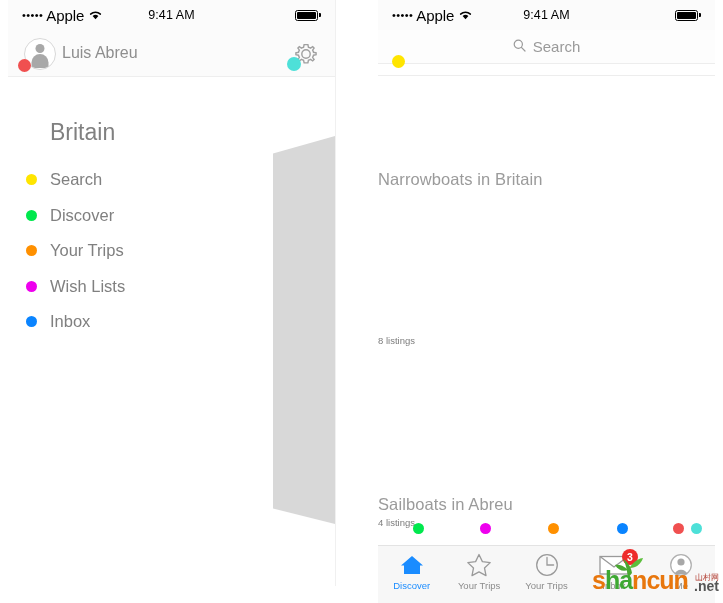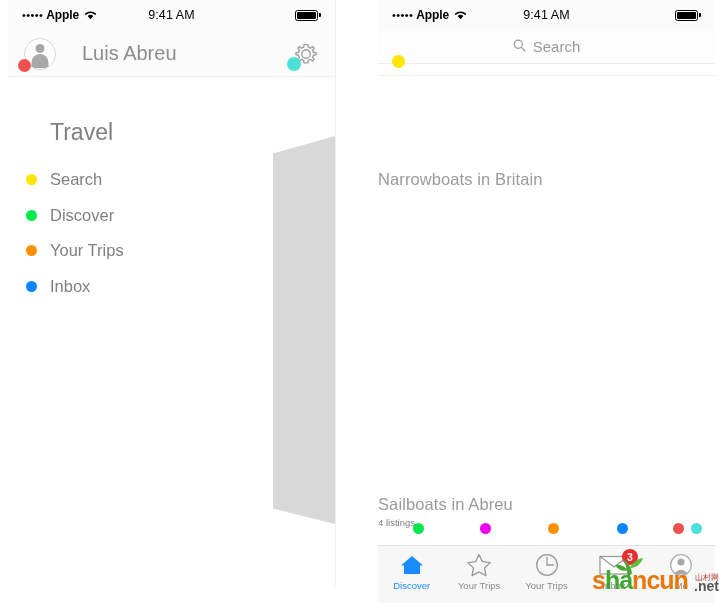--- a/index.html
+++ b/index.html
@@ -49,23 +49,22 @@
     align-items: center;
     margin-left: 14px;
     gap: 3px;
   }
   .sb-dots {
     letter-spacing: 0.4px;
     font-size: 11px;
     line-height: 1;
   }
   .sb-carrier {
-    font-size: 12px;
+    font-size: 15px;
     letter-spacing: -0.1px;
-    font-weight: bold;
   }
   .sb-wifi {
     margin-left: 2px;
     display: inline-flex;
     align-items: center;
   }
   .sb-time {
     position: absolute;
     left: 0;
     right: 0;
@@ -149,22 +148,22 @@
   .marker-dot {
     position: absolute;
     border-radius: 50%;
     z-index: 5;
   }
   .dot-red-avatar {
     width: 13px; height: 13px;
     left: -6px; bottom: -4px;
   }
   .l-username {
-    margin-left: 28px;
-    font-size: 20px;
+    margin-left: 8px;
+    font-size: 16px;
     color: #8e8e8e;
   }
   .gear-wrap {
     position: absolute;
     right: 14px;
     top: 9px;
     width: 30px;
     height: 30px;
   }
   .dot-cyan-gear {
@@ -428,34 +427,38 @@
         <g fill="none" stroke="#a0a0a0" stroke-width="1.4">
           <circle cx="15" cy="15" r="4.2"></circle>
           <path d="M15 5.6 l1.9 0 0.5 2.6 a7.6 7.6 0 0 1 2.1 0.9 l2.2-1.5 1.4 1.4 -1.5 2.2 a7.6 7.6 0 0 1 0.9 2.1 l2.6 0.5 0 1.9 -2.6 0.5 a7.6 7.6 0 0 1 -0.9 2.1 l1.5 2.2 -1.4 1.4 -2.2-1.5 a7.6 7.6 0 0 1 -2.1 0.9 l-0.5 2.6 -1.9 0 -1.9 0 -0.5-2.6 a7.6 7.6 0 0 1 -2.1-0.9 l-2.2 1.5 -1.4-1.4 1.5-2.2 a7.6 7.6 0 0 1 -0.9-2.1 l-2.6-0.5 0-1.9 2.6-0.5 a7.6 7.6 0 0 1 0.9-2.1 l-1.5-2.2 1.4-1.4 2.2 1.5 a7.6 7.6 0 0 1 2.1-0.9 l0.5-2.6 z"></path>
         </g>
       </svg>
       <span class="marker-dot dot-cyan-gear" style="background:#4DE0D8"></span>
     </div>
   </div>
 
   <div class="l-body">
-    <div class="menu-title">Travel</div>
+    <div class="menu-title">Britain</div>
 
     <div class="menu-list">
       <div class="menu-item">
         <span class="menu-dot" style="background:#FFE500"></span>
         <span class="menu-label">Search</span>
       </div>
       <div class="menu-item">
         <span class="menu-dot" style="background:#00E84D"></span>
         <span class="menu-label">Discover</span>
       </div>
       <div class="menu-item">
         <span class="menu-dot" style="background:#FF9000"></span>
         <span class="menu-label">Your Trips</span>
+      </div>
+      <div class="menu-item">
+        <span class="menu-dot" style="background:#EE00EE"></span>
+        <span class="menu-label">Wish Lists</span>
       </div>
       <div class="menu-item">
         <span class="menu-dot" style="background:#0A84FF"></span>
         <span class="menu-label">Inbox</span>
       </div>
     </div>
   </div>
 </div>
 
 <div class="panel-edge"></div>
@@ -496,20 +499,21 @@
   </div>
   <div class="r-divider"></div>
 
   <div class="r-scroll">
 
     <div class="r-card" style="top:94px;">
       <div class="card-title">Narrowboats in Britain</div>
     </div>
 
     <div class="r-card" style="top:256px;">
+      <div class="card-sub">8 listings</div>
     </div>
 
     <div class="r-card" style="top:419px;">
       <div class="card-title">Sailboats in Abreu</div>
       <div class="card-sub">4 listings</div>
     </div>
   </div>
 
   <div class="tab-dots-row">
     <span class="tab-dot" style="left:35px;  background:#00E84D"></span>

